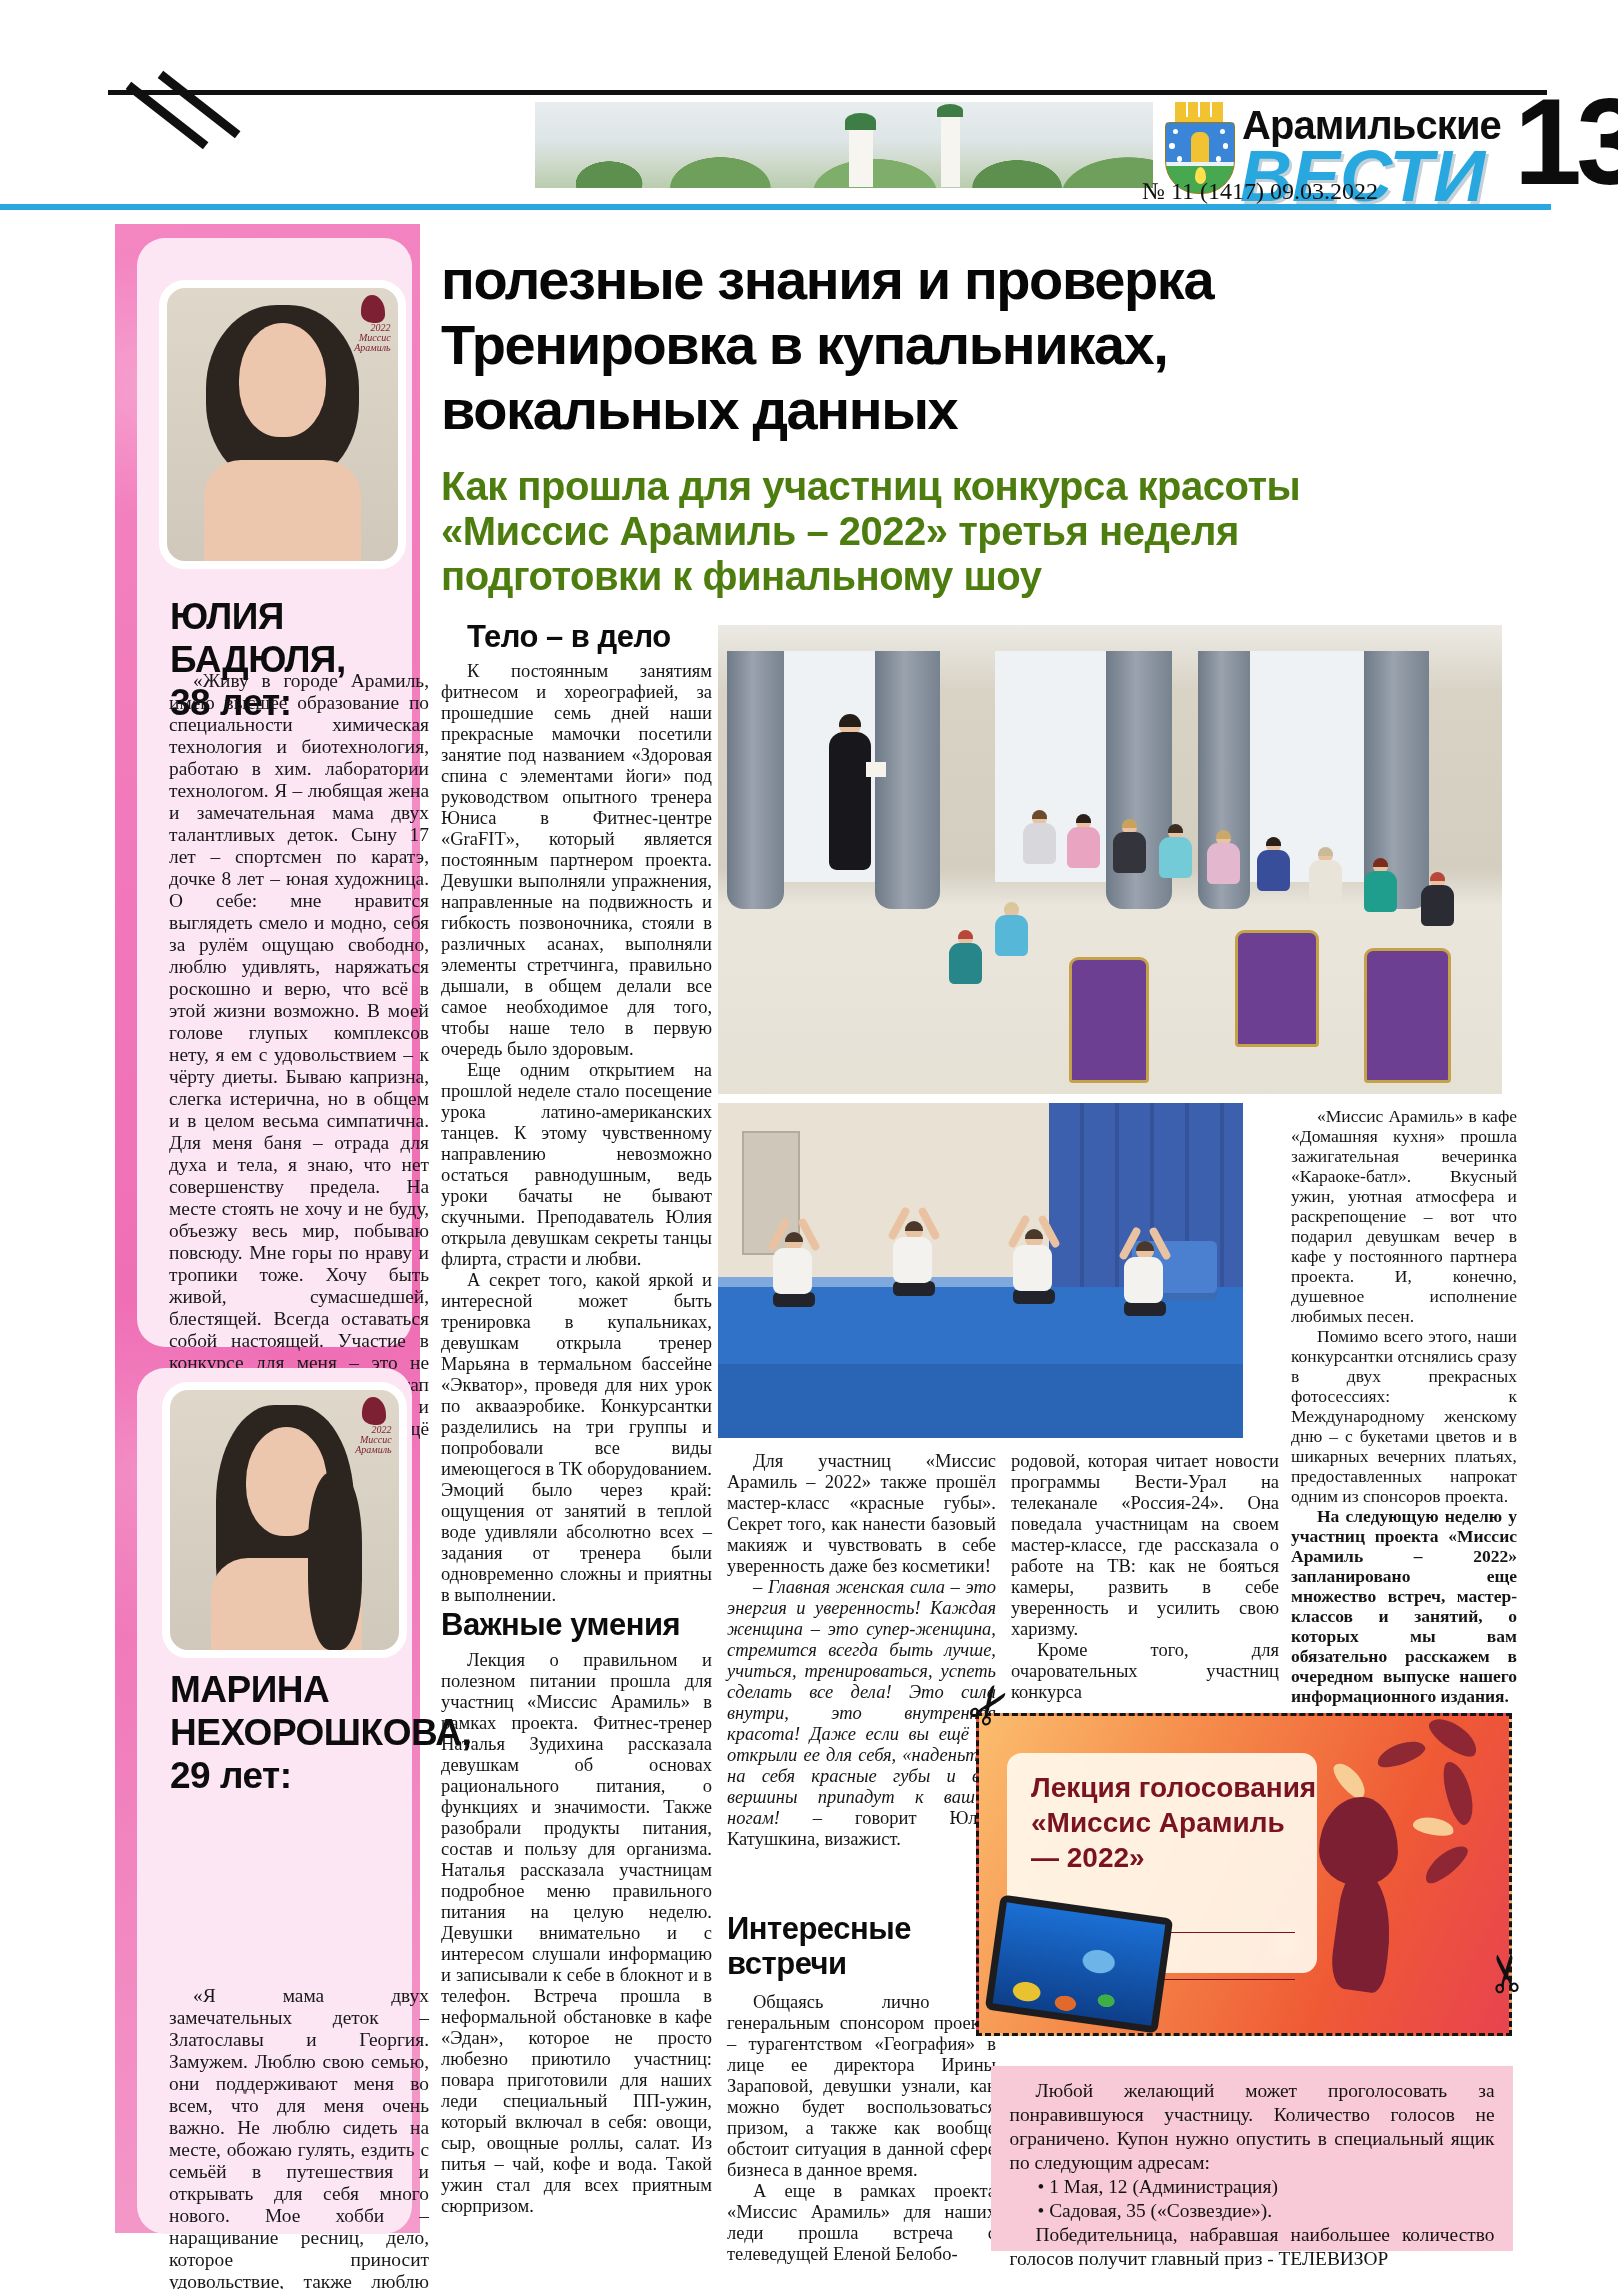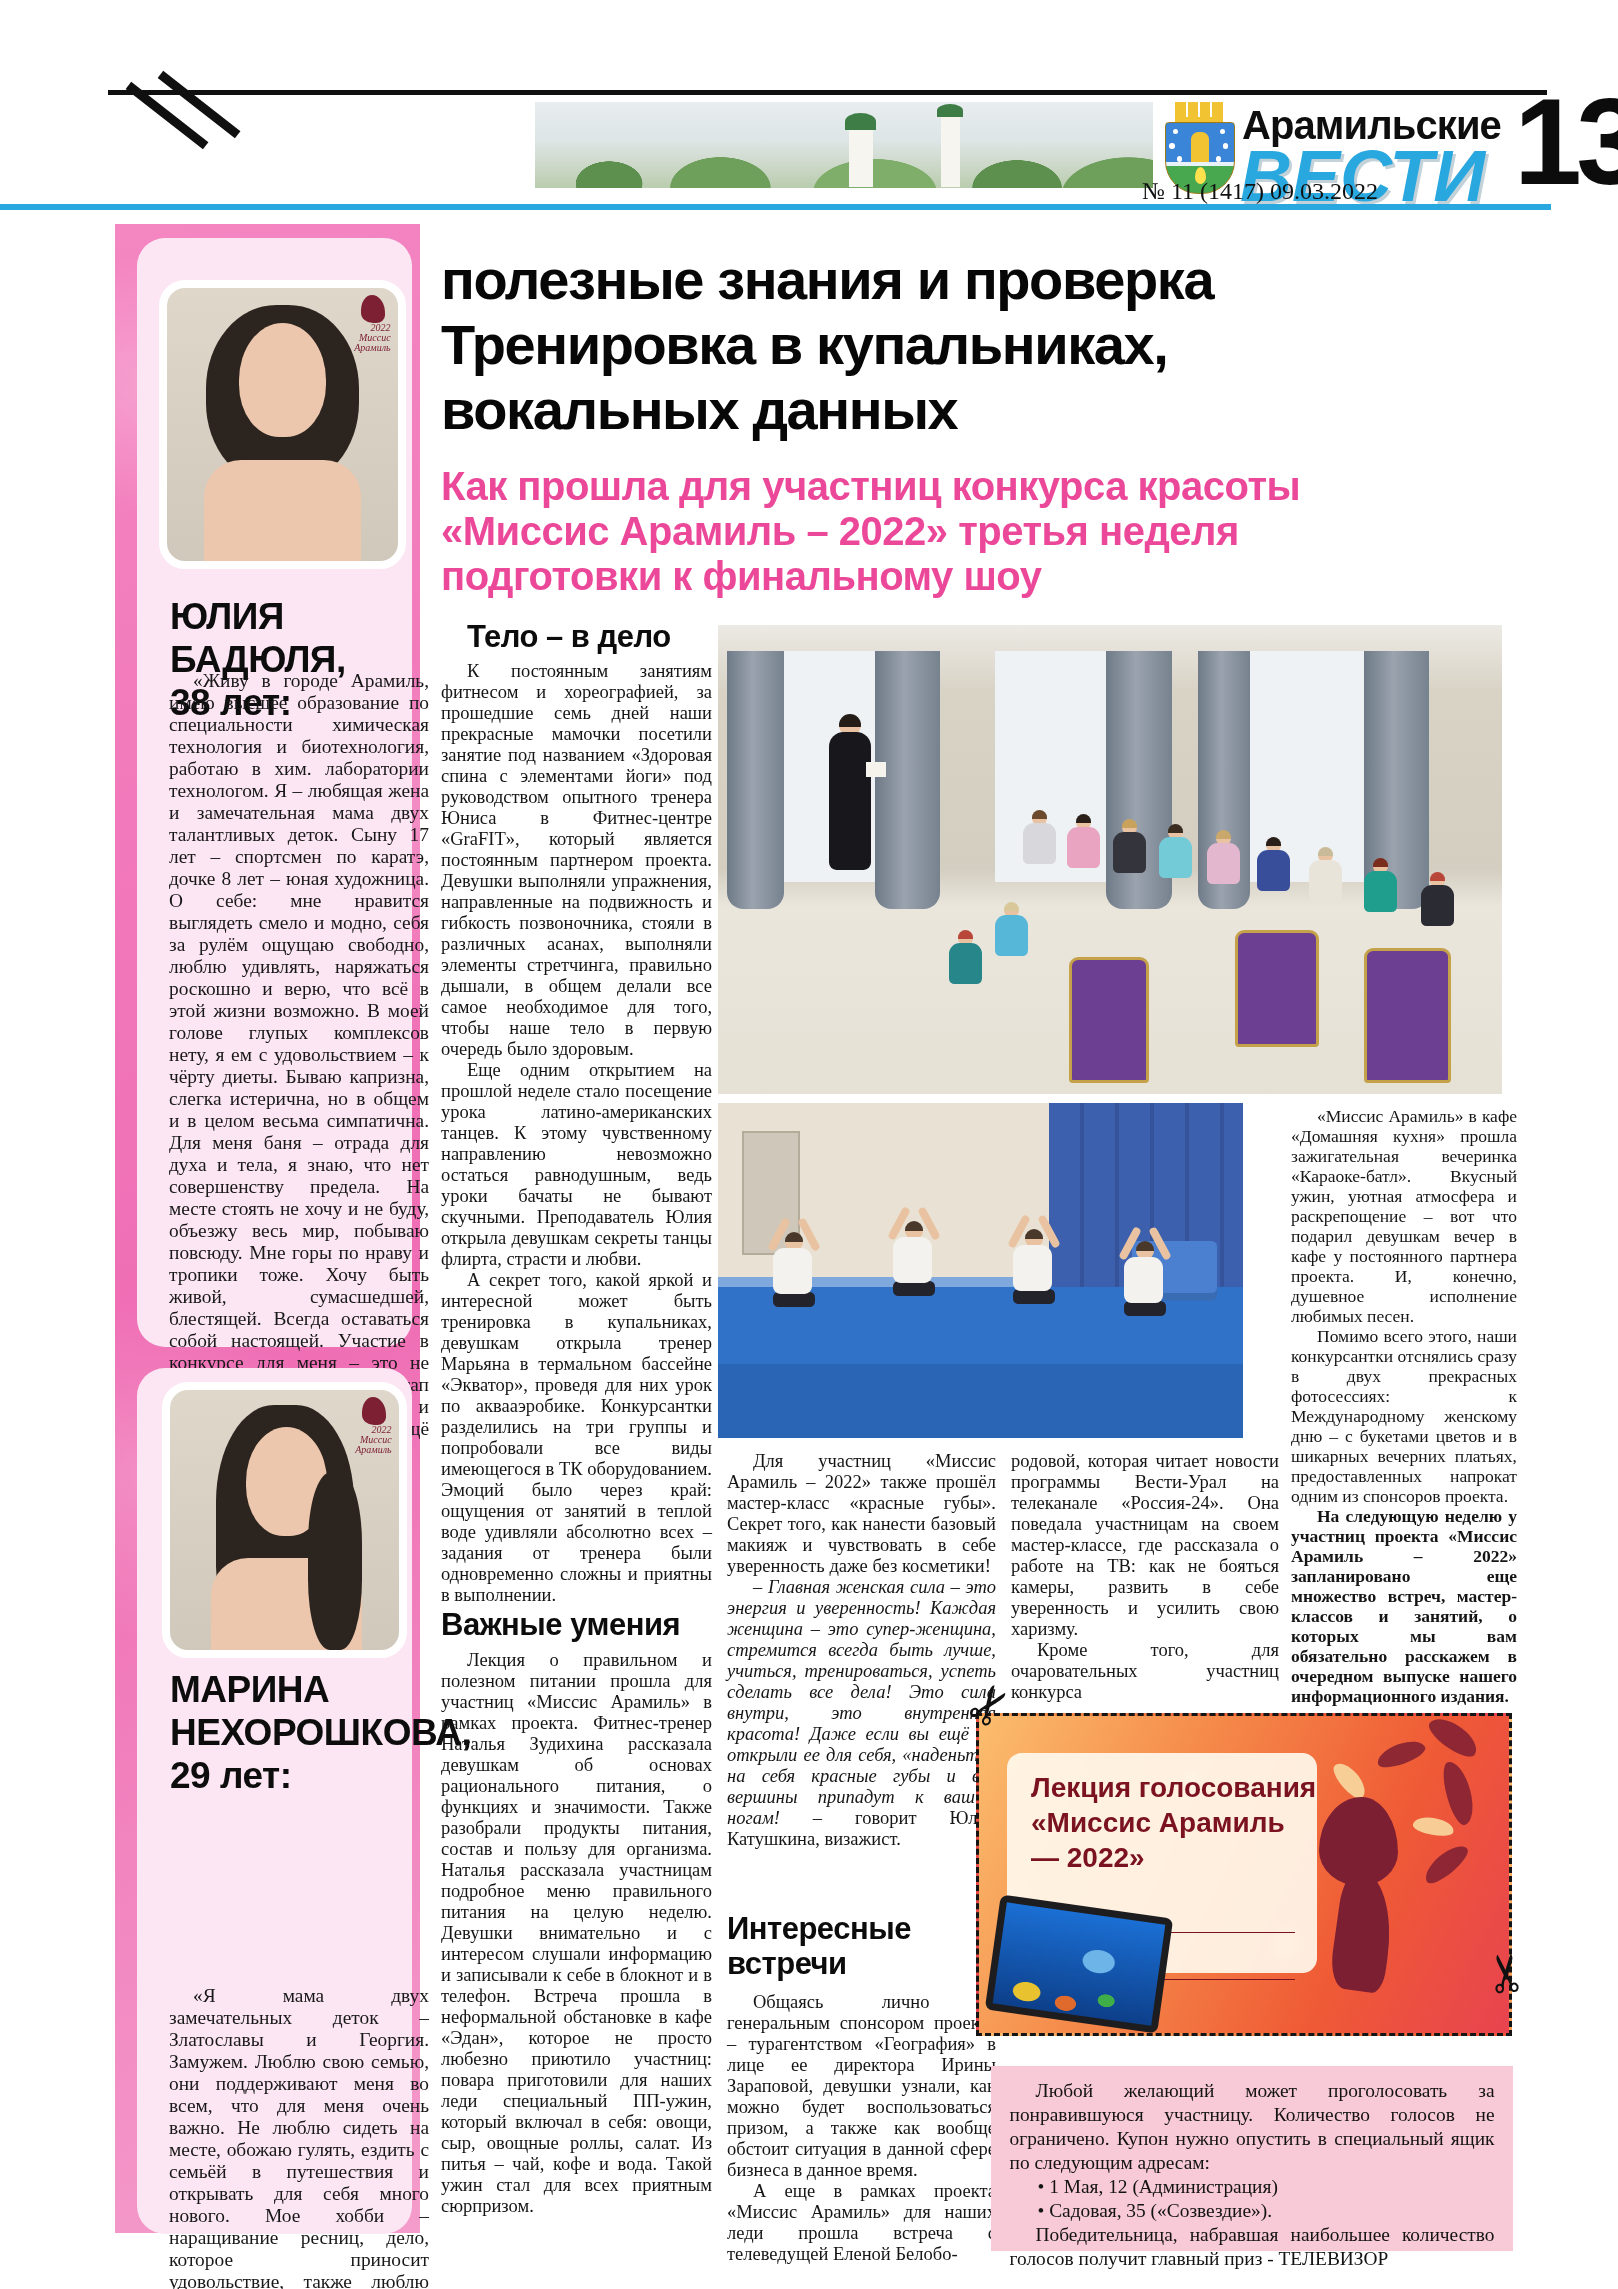--- a/index.html
+++ b/index.html
@@ -59,21 +59,21 @@
   .profile-name{position:absolute;font-family:"Liberation Sans",sans-serif;font-weight:700;
       font-size:37px;line-height:1.16;letter-spacing:-0.5px;color:#0d0d0d;}
   .bio{position:absolute;width:260px;font-size:19.4px;line-height:22px;text-align:justify;color:#181818;}
   .bio p{margin:0;text-indent:24px;}
 
   
   .headline{position:absolute;left:441px;top:247px;width:1084px;font-family:"Liberation Sans",sans-serif;
       font-weight:700;font-size:56px;line-height:65px;letter-spacing:-1.4px;color:#070707;}
   .headline div{white-space:nowrap;}
   .subheadline{position:absolute;left:441px;top:464px;width:1084px;font-family:"Liberation Sans",sans-serif;
-      font-weight:700;font-size:40px;line-height:45px;letter-spacing:-0.5px;color:#ec4899;}
+      font-weight:700;font-size:40px;line-height:45px;letter-spacing:-0.5px;color:#4d7c0f;}
   .subheadline div{white-space:nowrap;}
   .sec-head{position:absolute;font-family:"Liberation Sans",sans-serif;font-weight:700;
       font-size:31px;line-height:1.12;letter-spacing:-0.5px;color:#0c0c0c;}
   .col{position:absolute;font-size:18.5px;line-height:21px;text-align:justify;}
   .col p{margin:0;text-indent:26px;}
   .col p.noind{text-indent:0;}
   .col .it{font-style:italic;}
   .col .bold{font-weight:700;}
   .c4{font-size:17.5px;line-height:20px;margin-left:8px;}
 

